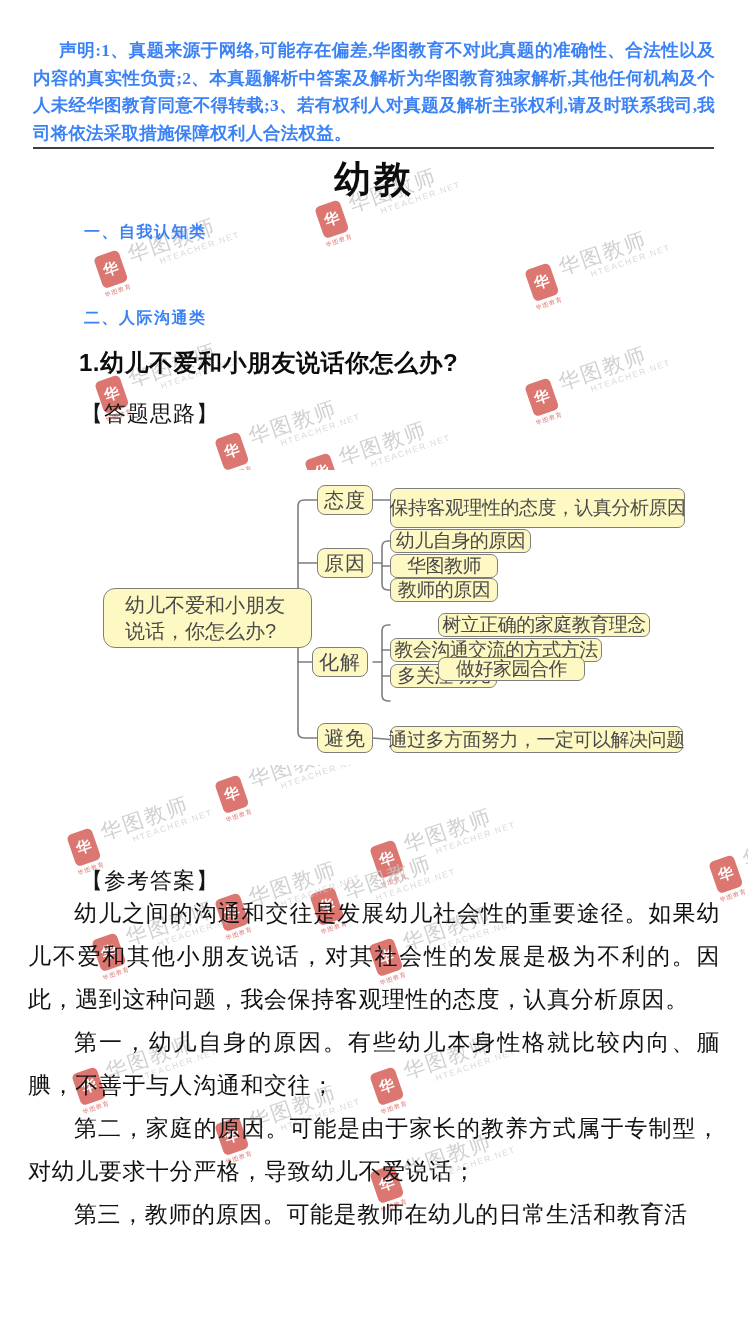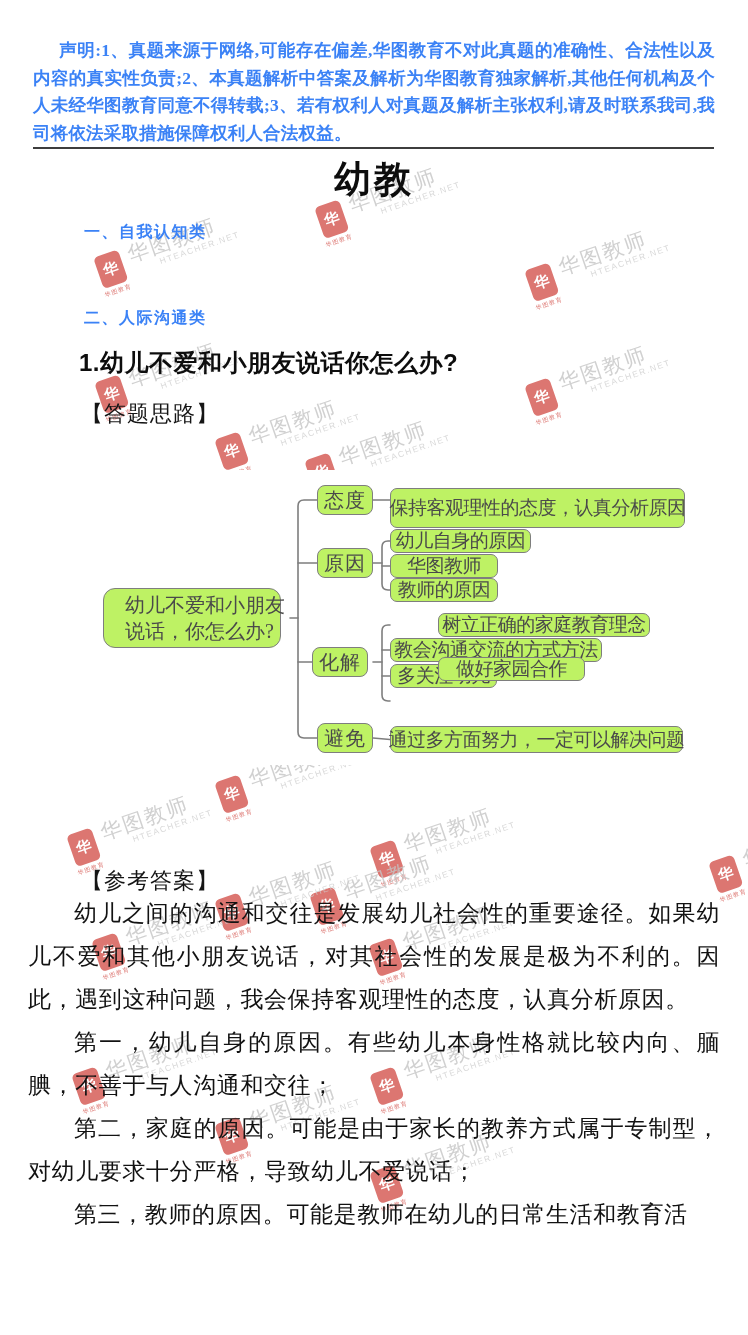--- a/index.html
+++ b/index.html
@@ -26,23 +26,23 @@
   .lbl-think{top:399px;} .lbl-ans{top:866px;}
 
   
   .answer{position:absolute;left:28px;top:892px;width:692px;font-size:23px;
           line-height:43px;text-align:justify;color:#121212;}
   .answer p{margin:0;text-indent:2em;letter-spacing:.6px;}
 
   
   .diagram-bg{position:absolute;left:95px;top:470px;width:616px;height:295px;background:#fff;}
   .connectors{position:absolute;left:0;top:0;pointer-events:none;}
-  .dbox{position:absolute;box-sizing:border-box;border:1.5px solid #7e7e7e;background:#bef264;
+  .dbox{position:absolute;box-sizing:border-box;border:1.5px solid #7e7e7e;background:#fef9c3;
         color:#4a4a4a;display:flex;align-items:center;justify-content:center;
-        white-space:nowrap;font-family:Liberation Serif, serif;}
+        white-space:nowrap;font-family:Liberation Sans, sans-serif;}
   .dbox.leaf{border-radius:7px;font-size:19px;letter-spacing:-.5px;}
   .dbox.branch{border-radius:8px;font-size:20px;letter-spacing:1px;}
   .dbox.root{border-radius:12px;justify-content:flex-start;align-items:center;
              padding-left:21px;font-size:20px;line-height:26px;text-align:left;}
 
   
   .wm{position:absolute;display:flex;align-items:flex-start;opacity:.8;
       transform:rotate(-19deg);transform-origin:13px 17px;pointer-events:none;}
   .wm-logo{display:flex;flex-direction:column;align-items:center;}
   .wm-sq{width:26px;height:33px;background:#d4544e;border-radius:5px;color:#fff;
@@ -273,21 +273,21 @@
         <path d="M390 541 L388 541 Q382 541 382 547 L382 584 Q382 590 388 590 L390 590"></path>
         <path d="M382 566 L390 566"></path>
         <path d="M373 662 L382 662"></path>
         <path d="M390 625 L388 625 Q382 625 382 631 L382 695 Q382 701 388 701 L390 701"></path>
         <path d="M382 650 L390 650"></path>
         <path d="M382 676 L390 676"></path>
         <path d="M373 738 L390 739.5"></path>
       </g>
   </svg>
   <div id="diagramBoxes">
-      <div class="dbox root" style="left: 103px; top: 588px; width: 178px; height: 60px;">
+      <div class="dbox root" style="left: 103px; top: 588px; width: 209px; height: 60px;">
         <div>
           <div>幼儿不爱和小朋友</div>
           <div>说话，你怎么办?</div>
         </div>
       </div>
       <div class="dbox branch" style="left: 317px; top: 485px; width: 56px; height: 30px;">态度</div>
       <div class="dbox leaf" style="left: 390px; top: 488px; width: 295px; height: 40px;">保持客观理性的态度，认真分析原因</div>
       <div class="dbox branch" style="left: 317px; top: 548px; width: 56px; height: 30px;">原因</div>
       <div class="dbox leaf" style="left: 390px; top: 529px; width: 141px; height: 24px;">幼儿自身的原因</div>
       <div class="dbox leaf" style="left: 390px; top: 554px; width: 108px; height: 24px;">华图教师</div>

